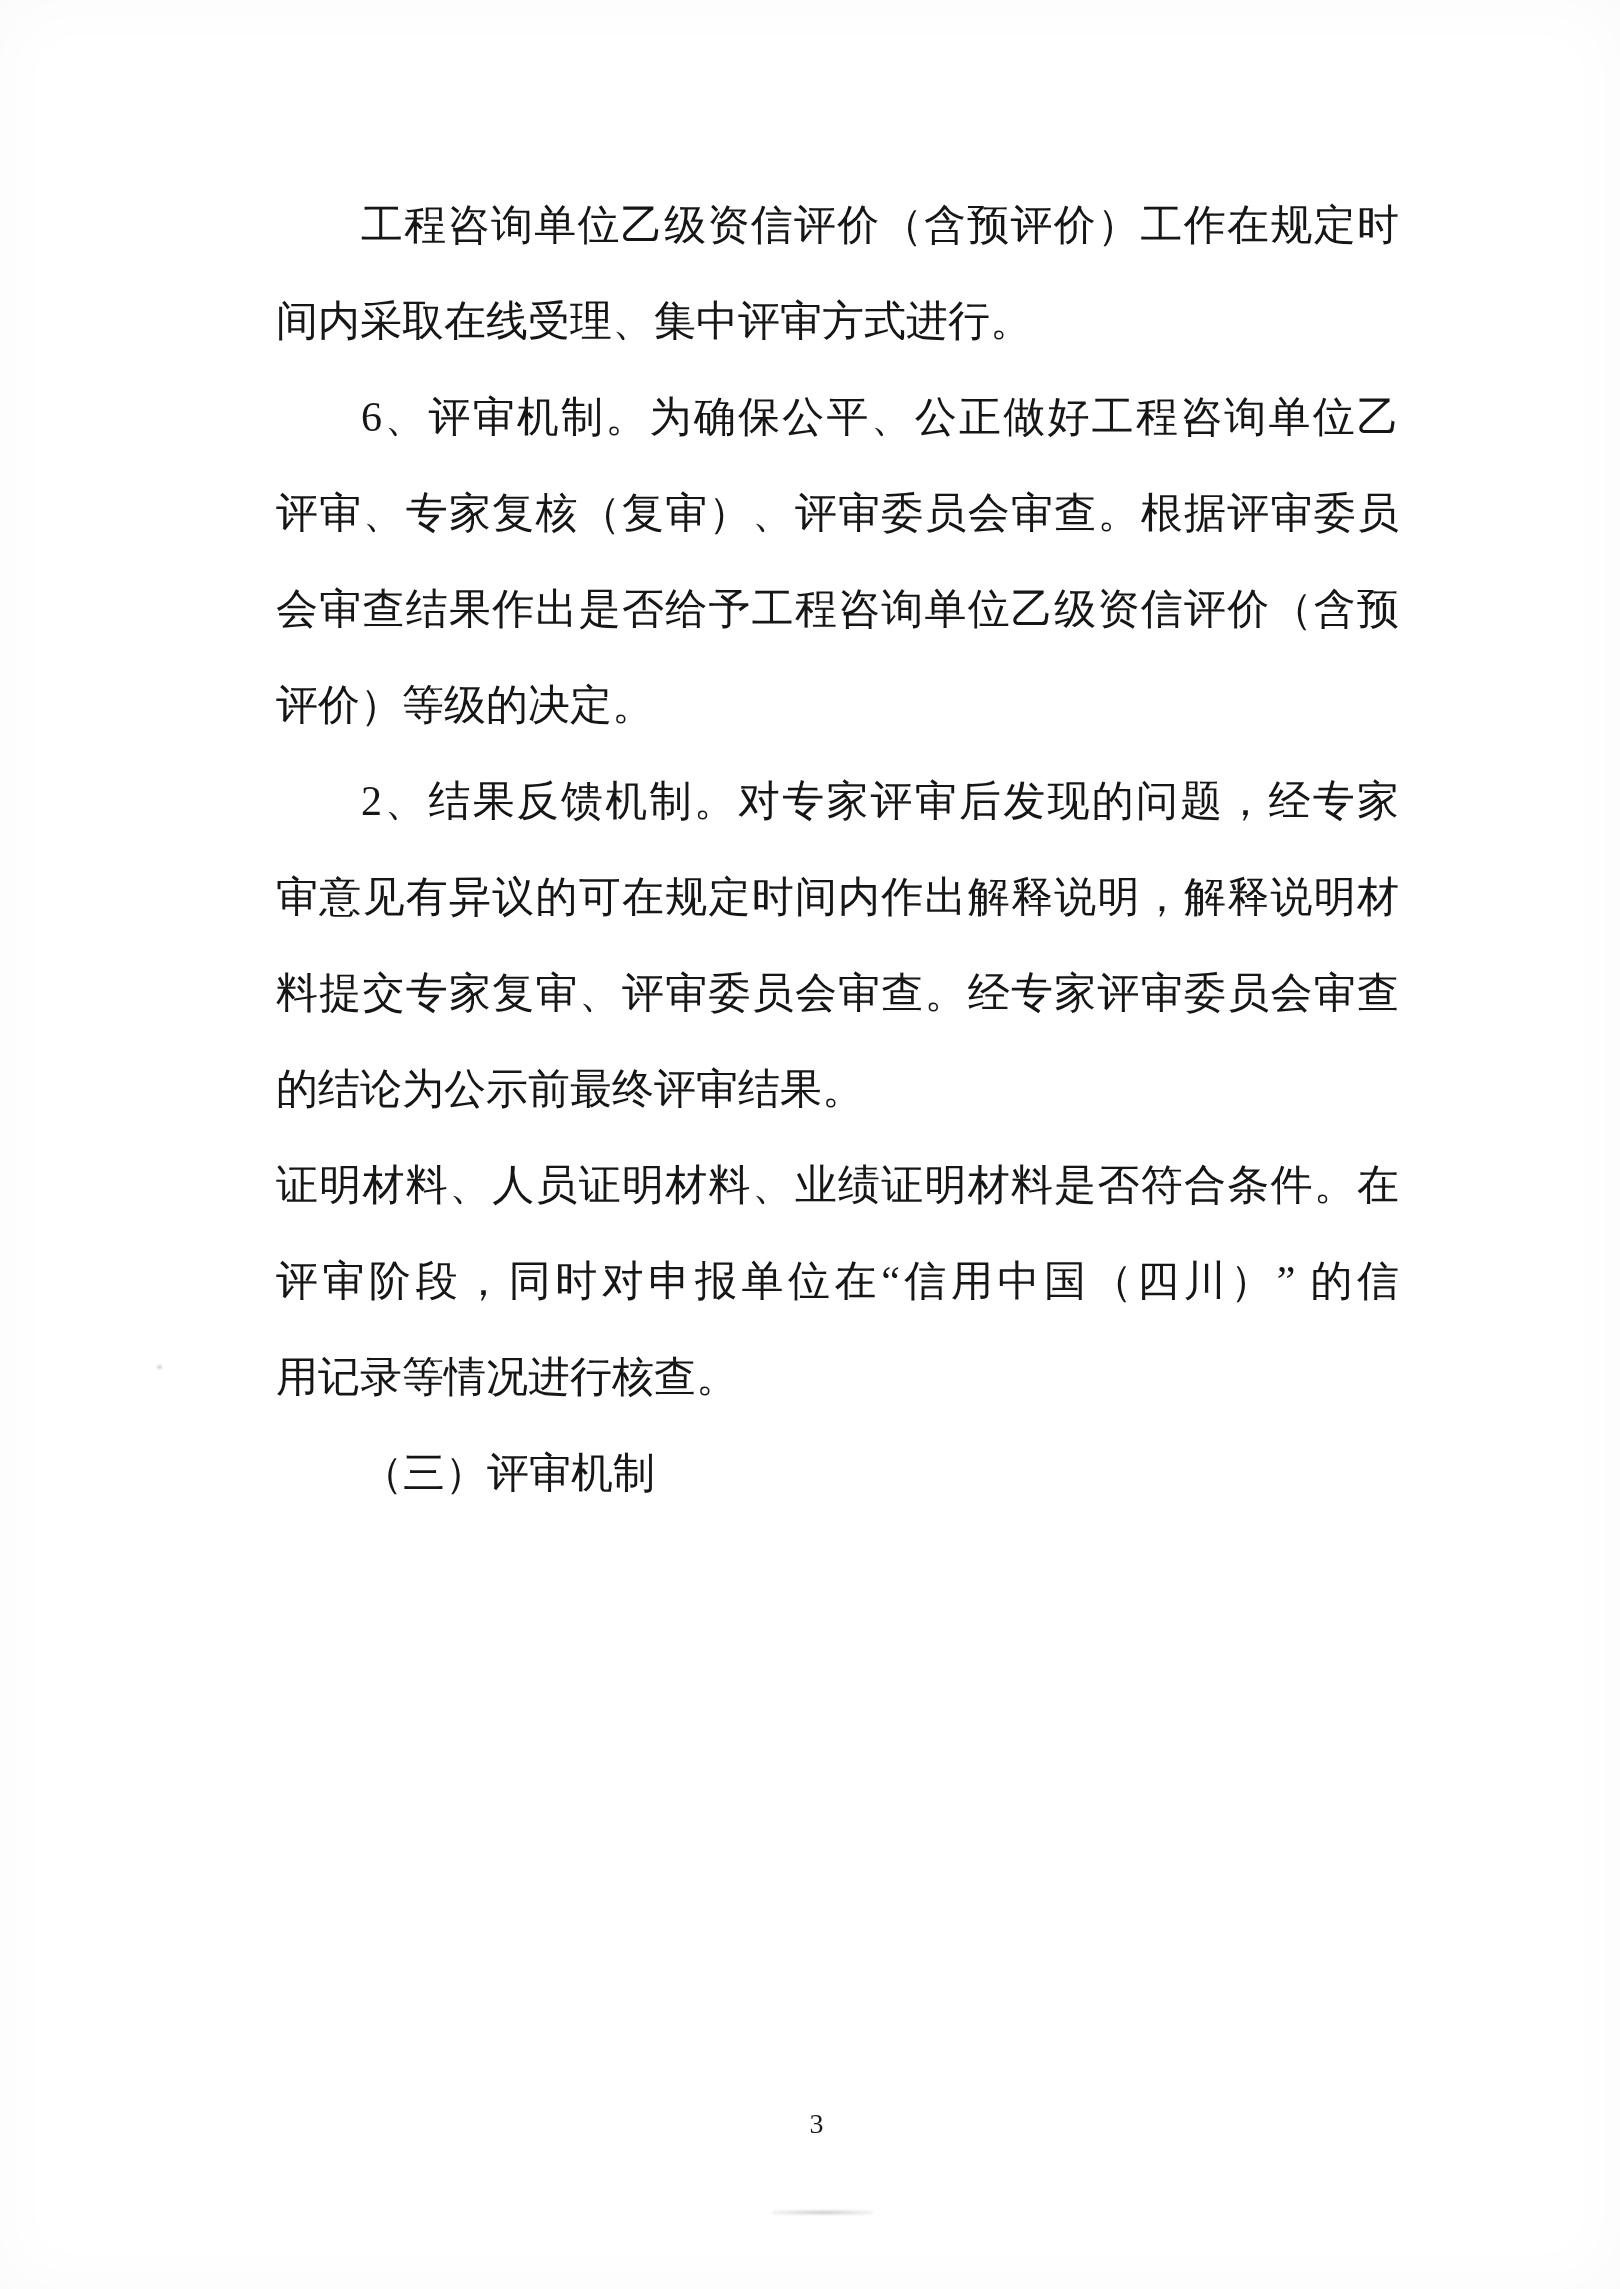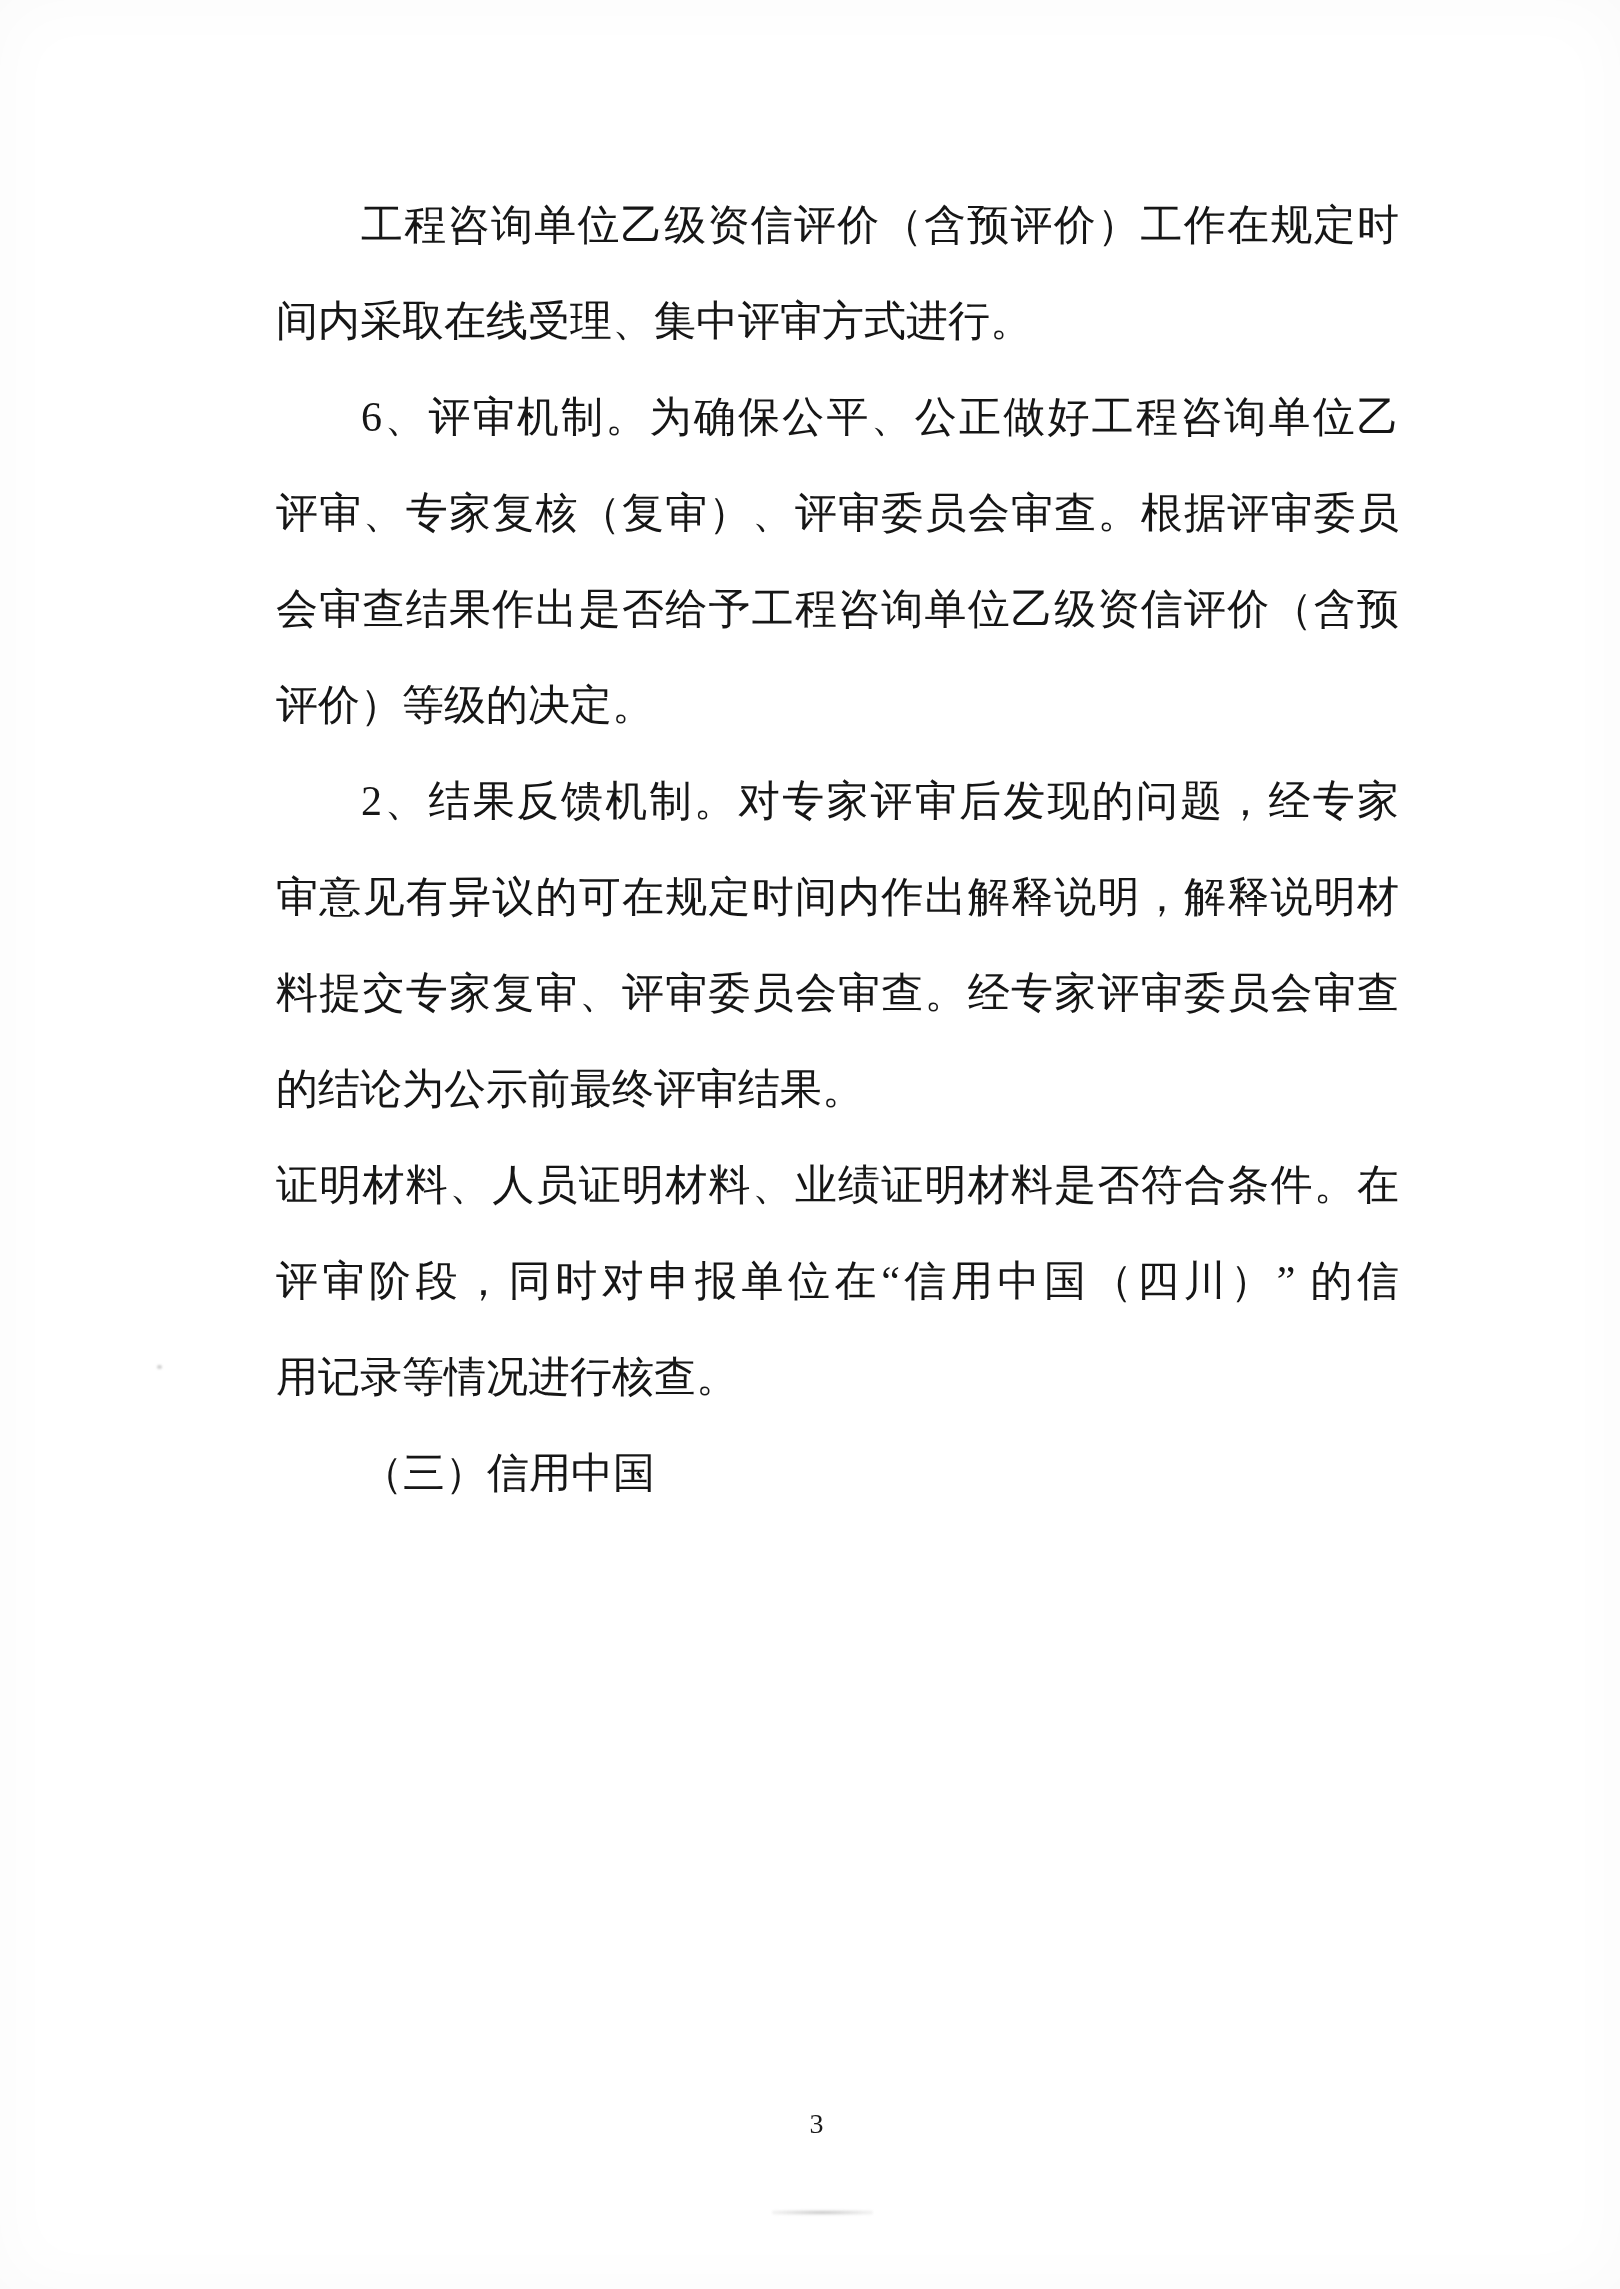--- a/index.html
+++ b/index.html
@@ -85,21 +85,21 @@
     <div class="line just">评审、专家复核（复审）、评审委员会审查。根据评审委员</div>
     <div class="line just">会审查结果作出是否给予工程咨询单位乙级资信评价（含预</div>
     <div class="line">评价）等级的决定。</div>
     <div class="line ind just">2、结果反馈机制。对专家评审后发现的问题，经专家</div>
     <div class="line just">审意见有异议的可在规定时间内作出解释说明，解释说明材</div>
     <div class="line just">料提交专家复审、评审委员会审查。经专家评审委员会审查</div>
     <div class="line">的结论为公示前最终评审结果。</div>
     <div class="line just">证明材料、人员证明材料、业绩证明材料是否符合条件。在</div>
     <div class="line just">评审阶段，同时对申报单位在“信用中国（四川）” 的信</div>
     <div class="line">用记录等情况进行核查。</div>
-    <div class="line ind">（三）信用中国</div>
+    <div class="line ind">（三）评审机制</div>
   </div>
 
   <div class="page-number">3</div>
 
   <div class="scan-smudge"></div>
   <div class="scan-speck"></div>
 
 </div>
 
 

